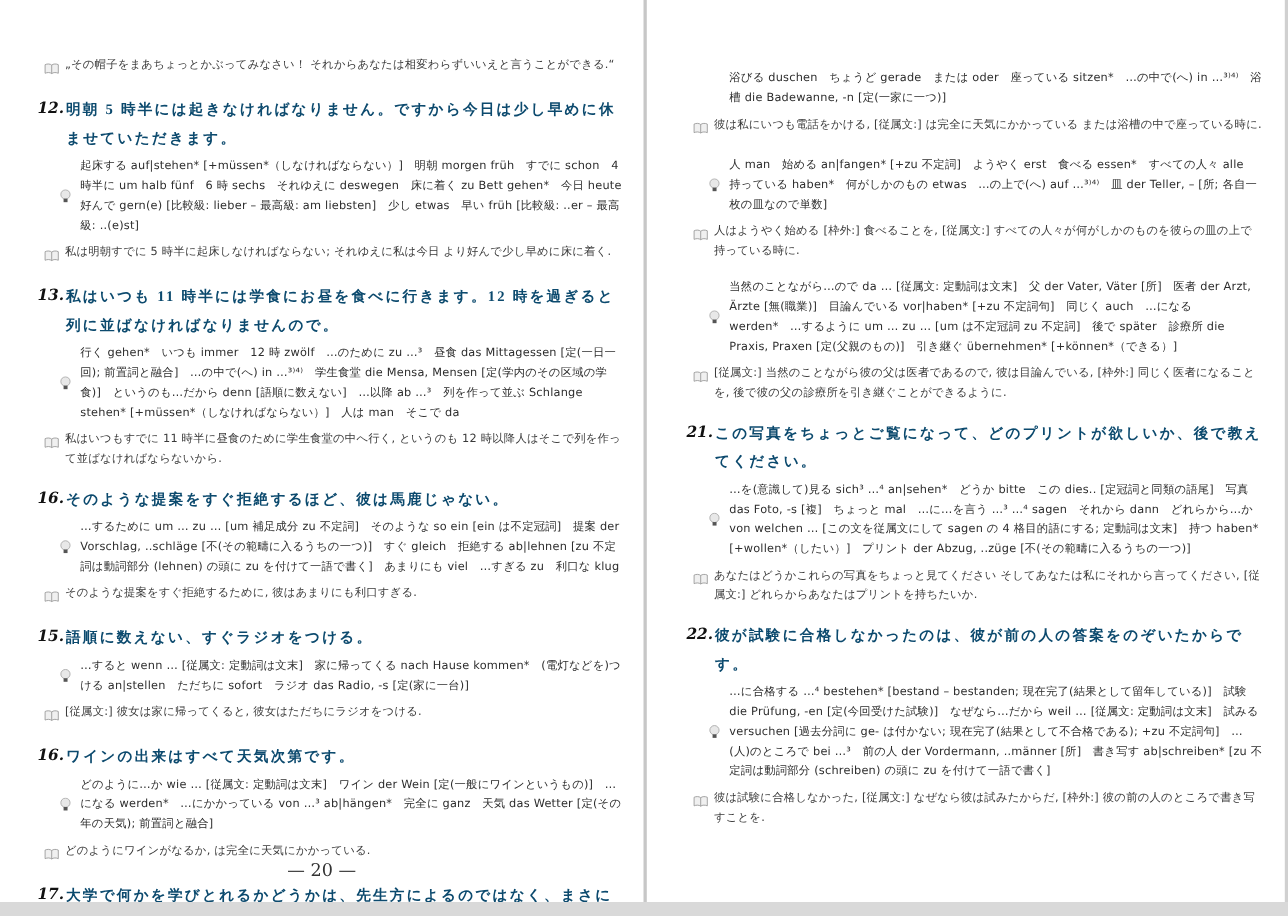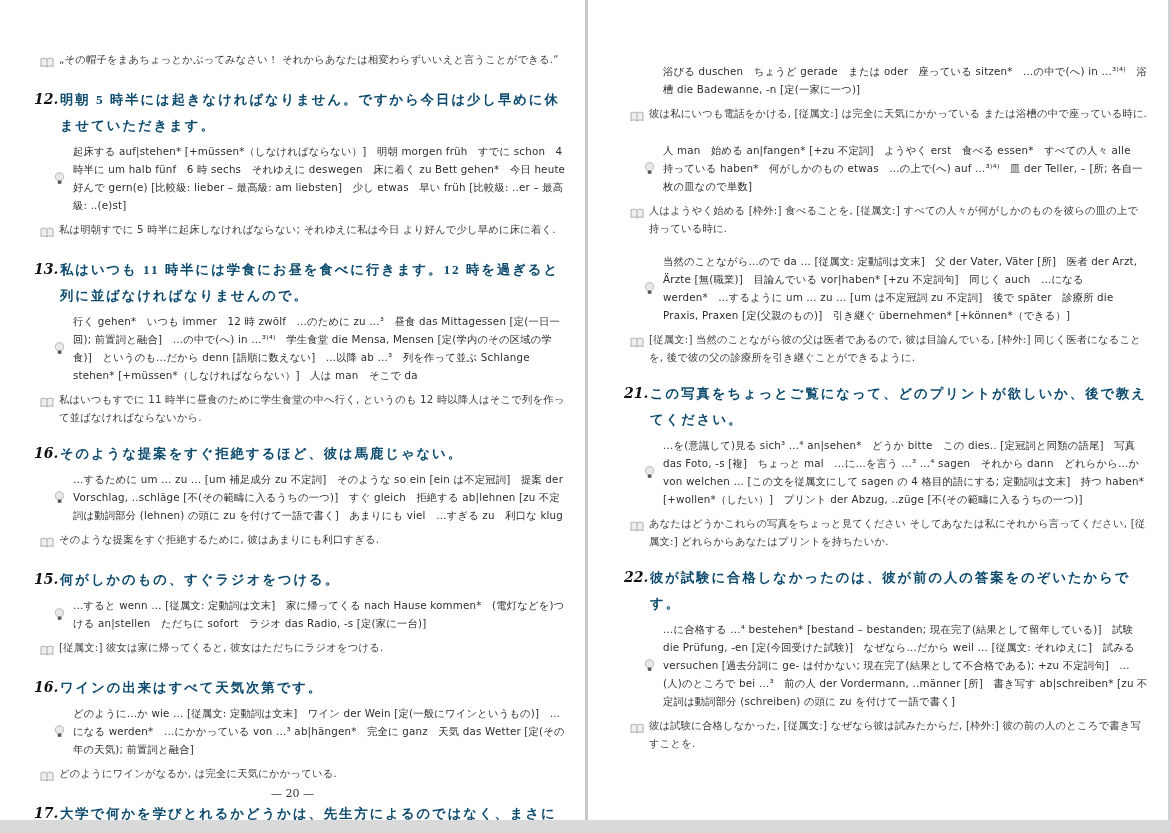--- a/index.html
+++ b/index.html
@@ -20,21 +20,21 @@
 
   .vocab-row{display:flex;margin-left:20px;margin-bottom:6px;align-items:center;}
   .trans-row{display:flex;margin-left:6px;}
   .icon-col{flex:0 0 19px;padding-top:3px;}
   .vtext,.ttext{margin:0;font-size:10.3px;line-height:1.75;color:#2d2d2d;letter-spacing:0.2px;}
   .ttext{color:#3a3a3a;}
   .cont-vocab{margin-left:39px;margin-bottom:6px;}
 
   .item{margin-top:15px;}
   .page-num{position:absolute;bottom:20px;left:0;right:0;text-align:center;
-            font-family:"DejaVu Serif","Liberation Serif",serif;font-size:11px;color:#333;}
+            font-family:"DejaVu Serif","Liberation Serif",serif;font-size:16px;color:#333;}
 </style>
 </head>
 <body>
 
 <div class="screen">
 
   <div class="page page-left">
 
     <div class="trans-row">
       <span class="icon-col"><svg width="14" height="11" viewBox="0 0 14 11">
@@ -103,21 +103,21 @@
               <path d="M7 2.2 C5.6 0.9 2.8 0.9 1 1.8 L1 9.6 C2.8 8.7 5.6 8.7 7 9.9 C8.4 8.7 11.2 8.7 13 9.6 L13 1.8 C11.2 0.9 8.4 0.9 7 2.2 Z" fill="#f0f0f0" stroke="#999" stroke-width="0.8"></path>
               <line x1="7" y1="2.2" x2="7" y2="9.9" stroke="#999" stroke-width="0.8"></line>
             </svg></span>
         <p class="ttext">そのような提案をすぐ拒絶するために, 彼はあまりにも利口すぎる.</p>
       </div>
     </div>
 
     <div class="item">
       <div class="heading-row">
         <span class="num">15.</span>
-        <p class="htext">何がしかのもの、すぐラジオをつける。</p>
+        <p class="htext">語順に数えない、すぐラジオをつける。</p>
       </div>
       <div class="vocab-row">
         <span class="icon-col"><svg width="11" height="13" viewBox="0 0 11 13">
               <circle cx="5.5" cy="4.8" r="4.2" fill="#e8e8e8" stroke="#aaa" stroke-width="0.8"></circle>
               <rect x="3.8" y="8.6" width="3.6" height="3.2" fill="#555"></rect>
             </svg></span>
         <p class="vtext">…すると wenn … [従属文: 定動詞は文末]　家に帰ってくる nach Hause kommen*　(電灯などを)つける an|stellen　ただちに sofort　ラジオ das Radio, -s [定(家に一台)]</p>
       </div>
       <div class="trans-row">
         <span class="icon-col"><svg width="14" height="11" viewBox="0 0 14 11">
@@ -230,21 +230,21 @@
     <div class="item">
       <div class="heading-row">
         <span class="num">22.</span>
         <p class="htext">彼が試験に合格しなかったのは、彼が前の人の答案をのぞいたからです。</p>
       </div>
       <div class="vocab-row">
         <span class="icon-col"><svg width="11" height="13" viewBox="0 0 11 13">
               <circle cx="5.5" cy="4.8" r="4.2" fill="#e8e8e8" stroke="#aaa" stroke-width="0.8"></circle>
               <rect x="3.8" y="8.6" width="3.6" height="3.2" fill="#555"></rect>
             </svg></span>
-        <p class="vtext">…に合格する …⁴ bestehen* [bestand – bestanden; 現在完了(結果として留年している)]　試験 die Prüfung, -en [定(今回受けた試験)]　なぜなら…だから weil … [従属文: それゆえに]　試みる versuchen [過去分詞に ge- は付かない; 現在完了(結果として不合格である); +zu 不定詞句]　…(人)のところで bei …³　前の人 der Vordermann, ..männer [所]　書き写す ab|schreiben* [zu 不定詞は動詞部分 (schreiben) の頭に zu を付けて一語で書く]</p>
+        <p class="vtext">…に合格する …⁴ bestehen* [bestand – bestanden; 現在完了(結果として留年している)]　試験 die Prüfung, -en [定(今回受けた試験)]　なぜなら…だから weil … [従属文: 定動詞は文末]　試みる versuchen [過去分詞に ge- は付かない; 現在完了(結果として不合格である); +zu 不定詞句]　…(人)のところで bei …³　前の人 der Vordermann, ..männer [所]　書き写す ab|schreiben* [zu 不定詞は動詞部分 (schreiben) の頭に zu を付けて一語で書く]</p>
       </div>
       <div class="trans-row">
         <span class="icon-col"><svg width="14" height="11" viewBox="0 0 14 11">
               <path d="M7 2.2 C5.6 0.9 2.8 0.9 1 1.8 L1 9.6 C2.8 8.7 5.6 8.7 7 9.9 C8.4 8.7 11.2 8.7 13 9.6 L13 1.8 C11.2 0.9 8.4 0.9 7 2.2 Z" fill="#f0f0f0" stroke="#999" stroke-width="0.8"></path>
               <line x1="7" y1="2.2" x2="7" y2="9.9" stroke="#999" stroke-width="0.8"></line>
             </svg></span>
         <p class="ttext">彼は試験に合格しなかった, [従属文:] なぜなら彼は試みたからだ, [枠外:] 彼の前の人のところで書き写すことを.</p>
       </div>
     </div>
 

